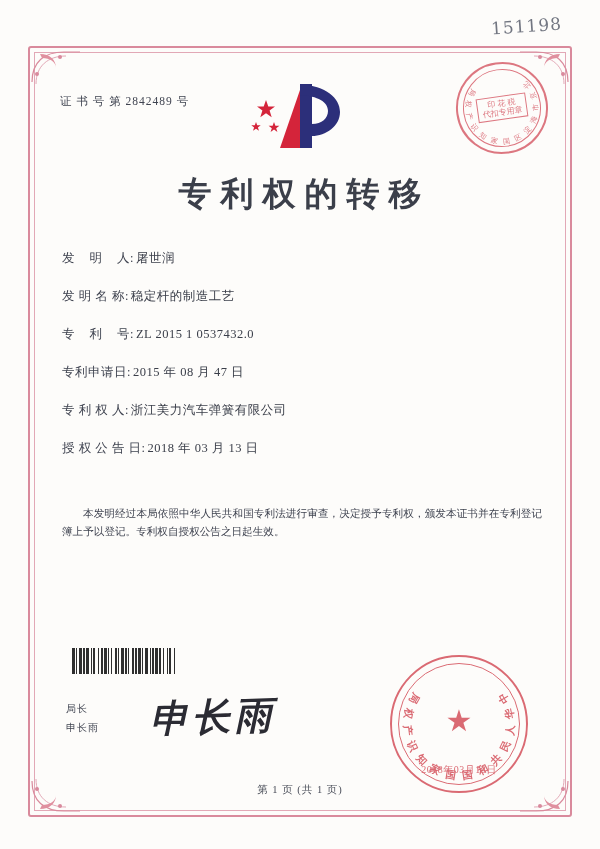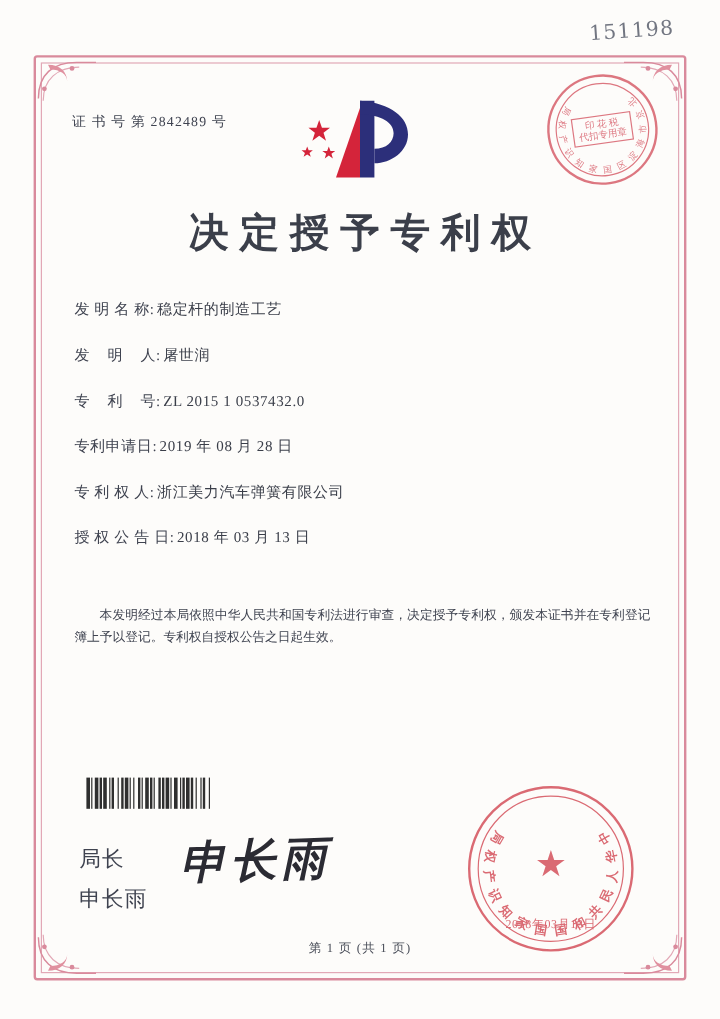--- a/index.html
+++ b/index.html
@@ -197,21 +197,21 @@
     display: block;
     background: #2f2f2f;
     height: 100%;
   }
 
   
   .sig-block {
     position: absolute;
     left: 66px;
     top: 700px;
-    font-size: 18px;
+    font-size: 10px;
     line-height: 1.85;
     color: #3f4350;
     letter-spacing: 1px;
   }
   .signature {
     position: absolute;
     left: 150px;
     top: 692px;
     font-size: 38px;
     font-family: "DejaVu Serif", serif;
@@ -358,38 +358,38 @@
         <span style="transform: rotate(173.333deg) translate(34px, 0px) rotate(-90deg) translate(-50%, -50%);">产</span>
         <span style="transform: rotate(194.167deg) translate(34px, 0px) rotate(-90deg) translate(-50%, -50%);">权</span>
         <span style="transform: rotate(215deg) translate(34px, 0px) rotate(-90deg) translate(-50%, -50%);">局</span>
       </div>
     <div class="center-box">
       <div>印 花 税</div>
       <div>代扣专用章</div>
     </div>
   </div>
 
-  <div class="doc-title">决定授予专利权</div>
+  <div class="doc-title">专利权的转移</div>
 
   <div class="fields">
+    <div class="field-row">
+      <span class="field-label">发    明    人:</span>
+      <span class="field-value">屠世润</span>
+    </div>
     <div class="field-row">
       <span class="field-label">发 明 名 称:</span>
       <span class="field-value">稳定杆的制造工艺</span>
     </div>
     <div class="field-row">
-      <span class="field-label">发    明    人:</span>
-      <span class="field-value">屠世润</span>
-    </div>
-    <div class="field-row">
       <span class="field-label">专    利    号:</span>
       <span class="field-value">ZL 2015 1 0537432.0</span>
     </div>
     <div class="field-row">
       <span class="field-label">专利申请日:</span>
-      <span class="field-value">2019 年 08 月 28 日</span>
+      <span class="field-value">2015 年 08 月 47 日</span>
     </div>
     <div class="field-row">
       <span class="field-label">专 利 权 人:</span>
       <span class="field-value">浙江美力汽车弹簧有限公司</span>
     </div>
     <div class="field-row">
       <span class="field-label">授 权 公 告 日:</span>
       <span class="field-value">2018 年 03 月 13 日</span>
     </div>
   </div>

